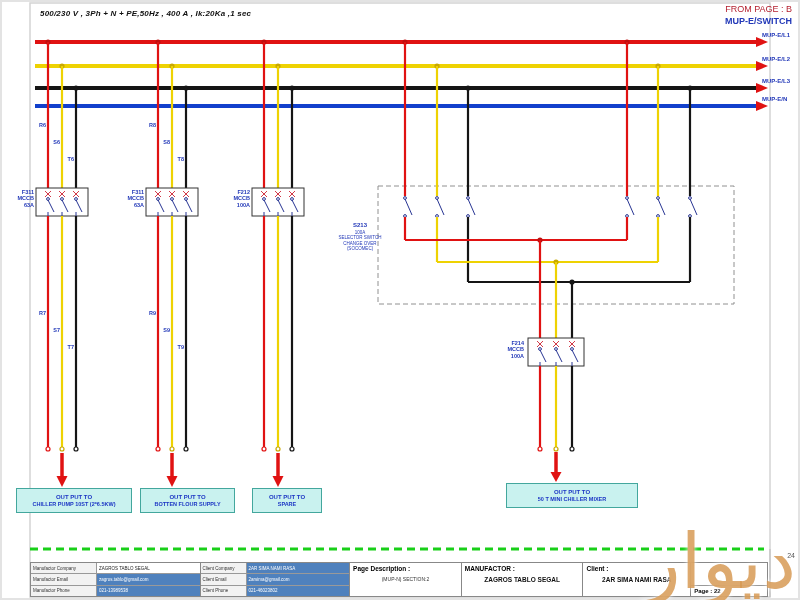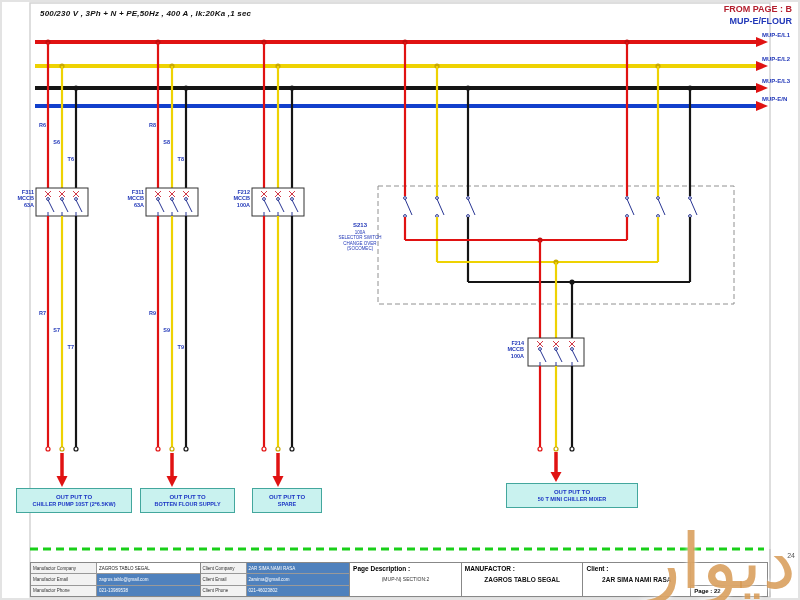--- a/index.html
+++ b/index.html
@@ -15,21 +15,21 @@
   .tr{stroke:#e01212}.ty{stroke:#c8a800}.tk{stroke:#151515}
   .box{fill:#fff;stroke:#333;stroke-width:1}
   .xr{stroke:#cc2233;stroke-width:.9;fill:none}
   .ct{stroke:#283593;stroke-width:1;fill:#fff}
   .dash{fill:none;stroke:#909090;stroke-width:1;stroke-dasharray:5 3}
   .green{stroke:#19cf19;stroke-width:3;stroke-dasharray:8 5}
   .frame{fill:none;stroke:#d4d4d4;stroke-width:1.5}
   .mline{stroke:#bbb;stroke-width:1}
   
   .spec{position:absolute;left:40px;top:9px;font-size:8px;font-weight:700;font-style:italic;color:#111;letter-spacing:.2px}
-  .frompage{position:absolute;right:8px;top:4px;font-size:9px;font-weight:700;color:#b41f2e;text-align:right}
+  .frompage{position:absolute;right:8px;top:4px;font-size:9px;font-weight:400;color:#b41f2e;text-align:right}
   .mupbusbar{position:absolute;right:8px;top:16px;font-size:9px;font-weight:700;color:#2238b8;text-align:right}
   .busbarlbl{position:absolute;left:762px;width:36px;font-size:6px;font-weight:700;color:#2238b8}
   .wirelbl{position:absolute;width:12px;text-align:right;color:#2238b8;font-size:5.5px;font-weight:700}
   .brklbl{position:absolute;width:26px;text-align:right;color:#2238b8;font-size:5.5px;font-weight:700;line-height:1.15}
   .selectorlbl{position:absolute;left:338px;top:222px;width:44px;color:#2238b8;font-size:4.5px;line-height:1.25;text-align:center}
   .selectorlbl .big{font-size:6px;font-weight:700}
   .outbox{position:absolute;background:#c9f2ef;border:1px solid #43a79d;color:#1b35c4;font-weight:700;text-align:center;display:flex;flex-direction:column;justify-content:center;gap:1px;padding:2px 1px;line-height:1.1}
   .outbox .l1{font-size:6px}
   .outbox .l2{font-size:5.5px}
   .pageedge{position:absolute;right:5px;top:552px;font-size:7px;color:#555}
@@ -209,21 +209,21 @@
     <line x1="556" y1="452" x2="556" y2="472" class="wr thick"></line>
       <polygon points="550.5,472 561.5,472 556,482" class="ar"></polygon>
   </g>
 
   <line x1="30" y1="549" x2="764" y2="549" class="green"></line>
   <line x1="770" y1="549" x2="770" y2="597" class="mline"></line>
 </svg>
 
 <div class="spec">500/230 V , 3Ph + N + PE,50Hz , 400 A ,   Ik:20Ka ,1 sec</div>
 <div class="frompage">FROM  PAGE : B</div>
-<div class="mupbusbar">MUP-E/FLOUR</div>
+<div class="mupbusbar">MUP-E/SWITCH</div>
 
 <div class="busbarlbl" style="top:32px">MUP-E/L1</div>
 <div class="busbarlbl" style="top:56px">MUP-E/L2</div>
 <div class="busbarlbl" style="top:78px">MUP-E/L3</div>
 <div class="busbarlbl" style="top:96px">MUP-E/N</div>
 
 <div class="wirelbl" style="left:34px;top:122px">R6</div>
 <div class="wirelbl" style="left:48px;top:139px">S6</div>
 <div class="wirelbl" style="left:62px;top:156px">T6</div>
 <div class="wirelbl" style="left:34px;top:310px">R7</div>

